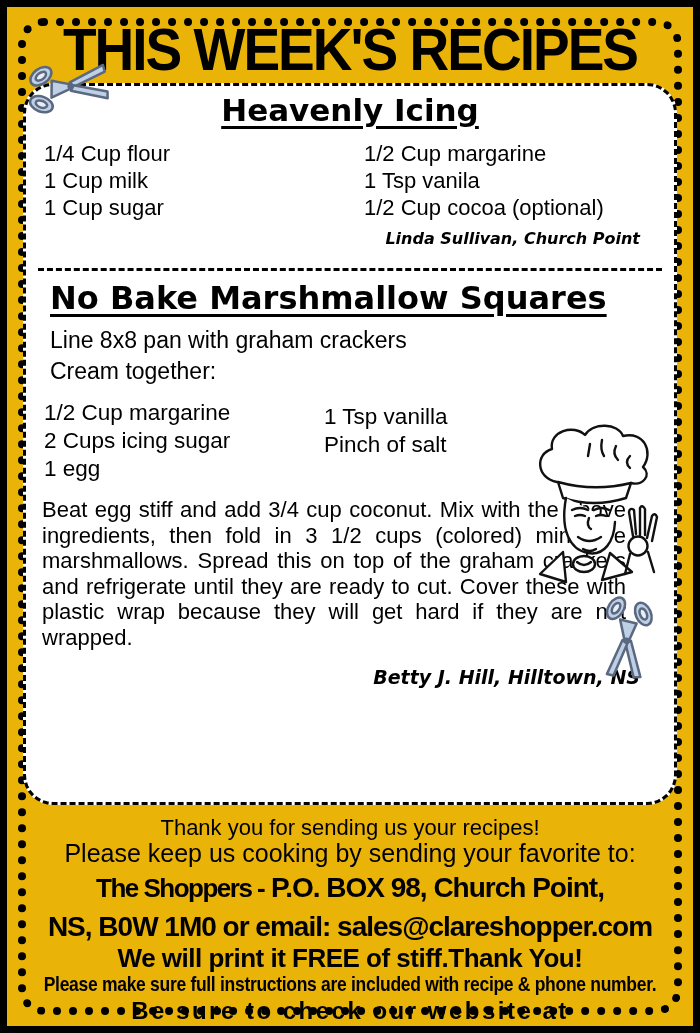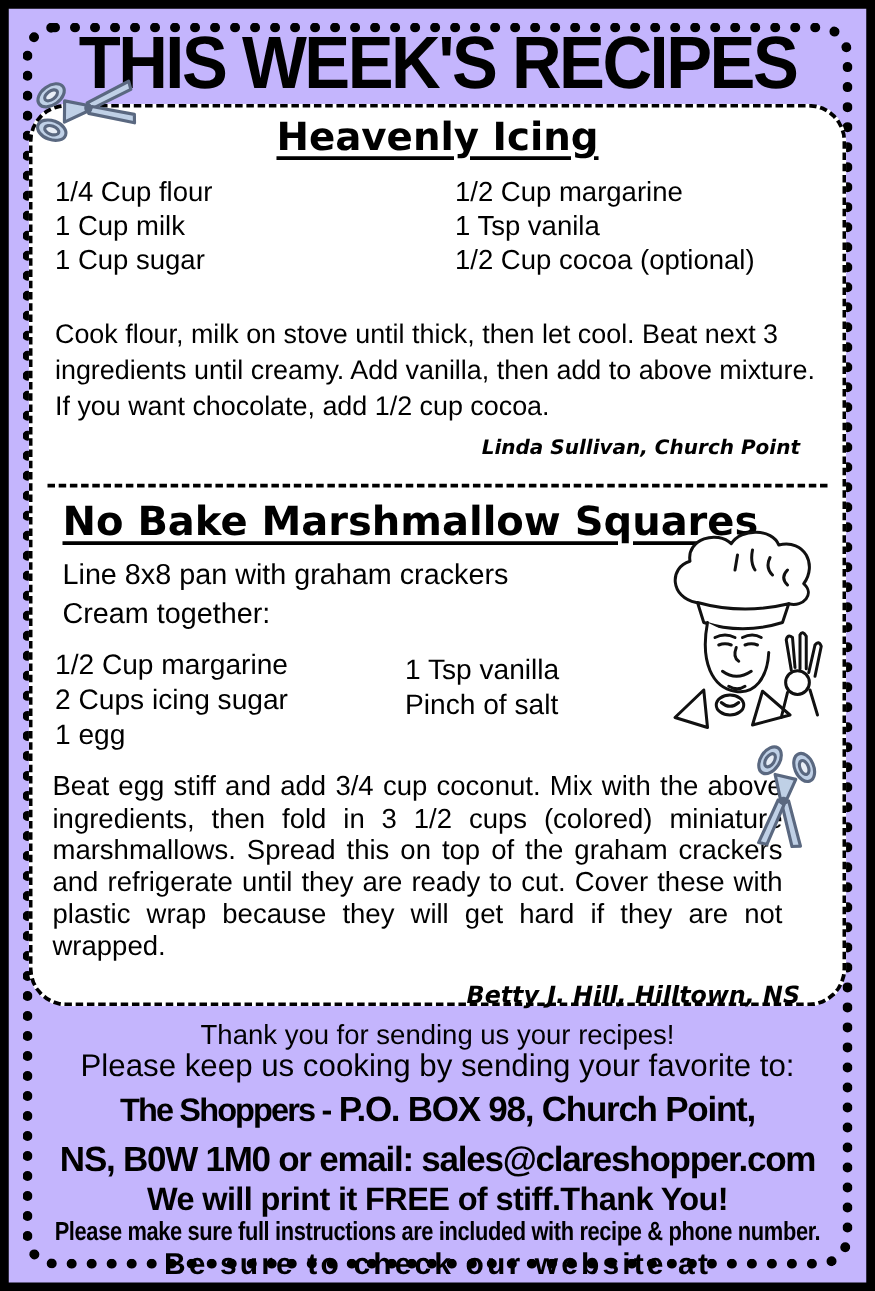--- a/index.html
+++ b/index.html
@@ -1,17 +1,17 @@
 <!DOCTYPE html>
 <html><head>
 <meta charset="utf-8">
 <style>
   html,body{margin:0;padding:0;background:#fff;}
   .page{
-    position:relative;width:700px;height:1033px;background:#c4b5fd;
+    position:relative;width:700px;height:1033px;background:#eab308;
     box-sizing:border-box;border:7px solid #000;overflow:hidden;
     font-family:"Liberation Sans",sans-serif;color:#000;
   }
   .dot-frame{
     position:absolute;left:11px;top:11px;right:11px;bottom:11px;
     border:8px dotted #000;border-radius:26px;pointer-events:none;
   }
   .masthead{
     position:absolute;top:8px;left:0;width:100%;text-align:center;
     font-size:55px;font-weight:bold;letter-spacing:-2px;
@@ -126,21 +126,20 @@
         <div>1 Cup milk</div>
         <div>1 Cup sugar</div>
       </div>
       <div>
         <div>1/2 Cup margarine</div>
         <div>1 Tsp vanila</div>
         <div>1/2 Cup cocoa (optional)</div>
       </div>
     </div>
 
-    <div class="para">Cook flour, milk on stove until thick, then let cool. Beat next 3 ingredients until creamy. Add vanilla, then add to above mixture. If you want chocolate, add 1/2 cup cocoa.</div>
 
     <div class="attribution">Linda Sullivan, Church Point</div>
 
     <div class="divider"></div>
 
     <div class="recipe-title-left">
       <span>No Bake Marshmallow Squares</span>
     </div>
 
     <div class="prep-lines">

